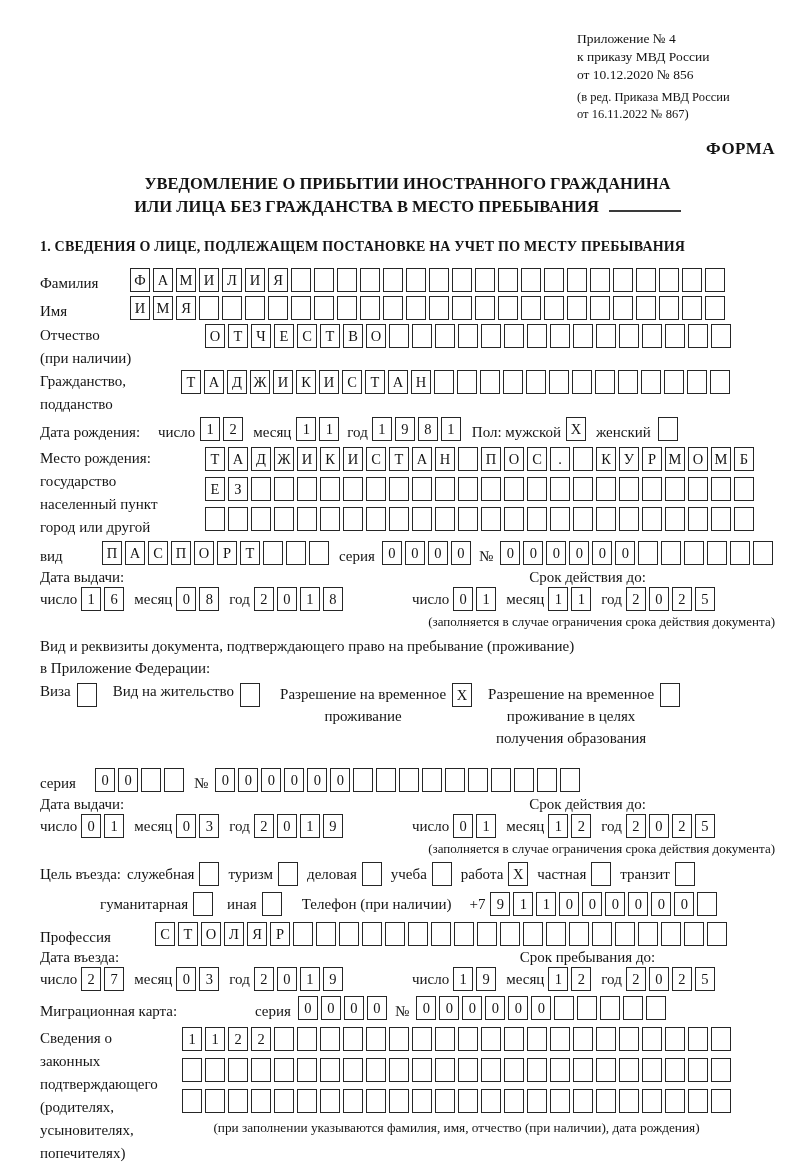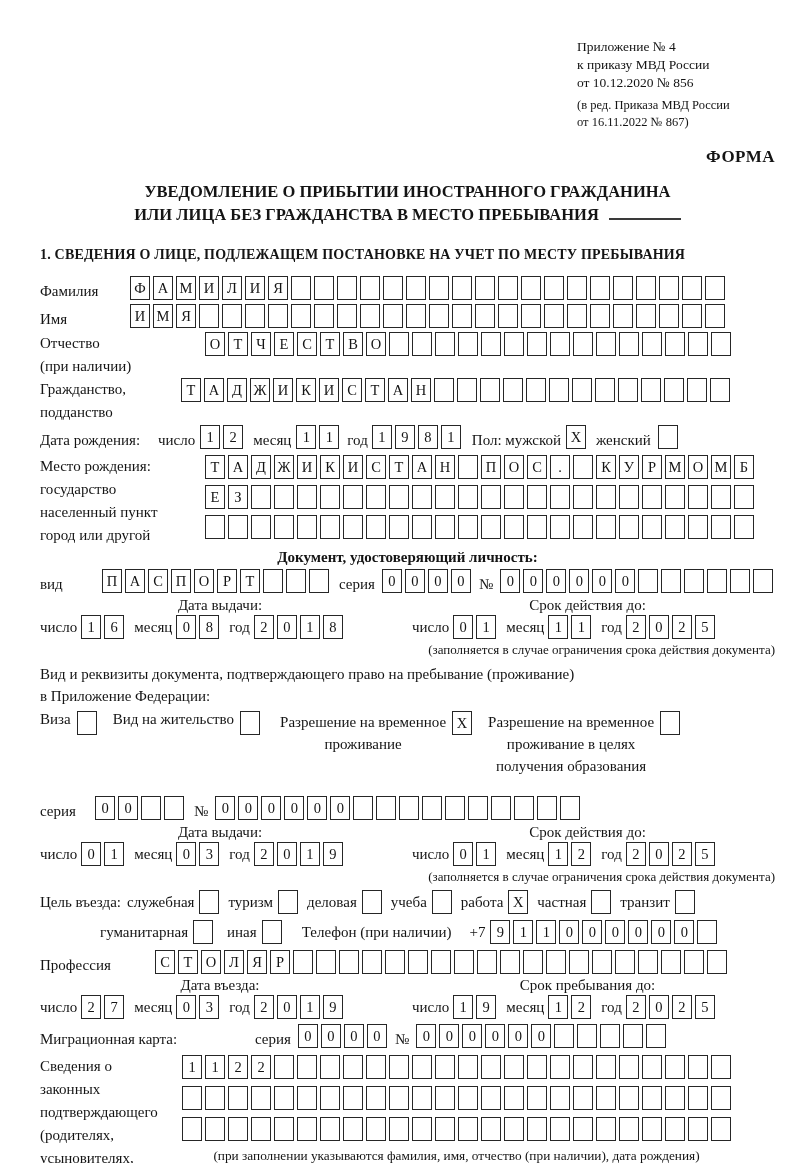--- a/index.html
+++ b/index.html
@@ -2,21 +2,21 @@
 <html><head>
 <meta charset="utf-8">
 <style>
   *{box-sizing:border-box;margin:0;padding:0}
   html,body{background:#fff}
   body{
     width:800px;height:1163px;overflow:hidden;
     font-family:"Liberation Serif","DejaVu Serif",serif;
     color:#141414;font-size:15px;
   }
-  .page{width:800px;height:1163px;padding:38px 25px 0 40px;position:relative}
+  .page{width:800px;height:1163px;padding:30px 25px 0 40px;position:relative}
 
   
   .annex{margin-left:537px;line-height:18px;font-size:13.5px}
   .annex .note{font-size:12.5px;margin-top:5px;line-height:17px}
   .forma{text-align:right;font-weight:bold;font-size:17px;margin-top:16px;letter-spacing:.5px}
   .title{margin-top:13px;text-align:center;font-weight:bold;font-size:16.5px;line-height:23px}
   .title-underline{display:inline-block;width:72px;border-bottom:2.2px solid #3a3a3a;height:14px;margin-left:10px}
   .section-h{margin-top:21px;font-weight:bold;font-size:14px;letter-spacing:.2px}
 
   
@@ -29,21 +29,21 @@
   .cells{display:flex;gap:3px;flex:none}
   .cell{
     flex:none;width:20px;height:24px;border:1.6px solid #262626;background:#fff;
     display:flex;align-items:center;justify-content:center;
     font-size:14.5px;line-height:1;
   }
   .stack .cells{margin-bottom:6px}
 
   
   .dateheads{display:flex;margin-top:2px}
-  .dh-left{width:360px;text-align:center;flex:none}
+  .dh-left{width:360px;flex:none}
   .dh-right{flex:1;text-align:center}
   .daterow{display:flex;align-items:center;margin-top:1px}
   .dgroup{display:flex;align-items:center;width:360px;flex:none}
   .dgroup.right{width:auto;margin-left:12px}
   .dgroup .dl{flex:none;margin-right:4px}
   .dgroup .ml{margin-left:10px}
   .note-r{text-align:right;font-size:13px;margin-top:3px;margin-bottom:5px}
 
   
   .resband{display:flex;align-items:flex-start;margin-top:4px;margin-bottom:19px}
@@ -319,21 +319,20 @@
           <span class="cell"></span>
           <span class="cell"></span>
           <span class="cell"></span>
           <span class="cell"></span>
           <span class="cell"></span>
           <span class="cell"></span>
         </span>
     </span>
   </div>
 
-  <div style="text-align:center;font-weight:bold;margin-bottom:3px">Документ, удостоверяющий личность:</div>
 
   <div class="frow">
     <span class="lbl" style="width:62px">вид</span>
     <span class="cells">
         <span class="cell">П</span>
         <span class="cell">А</span>
         <span class="cell">С</span>
         <span class="cell">П</span>
         <span class="cell">О</span>
         <span class="cell">Р</span>

